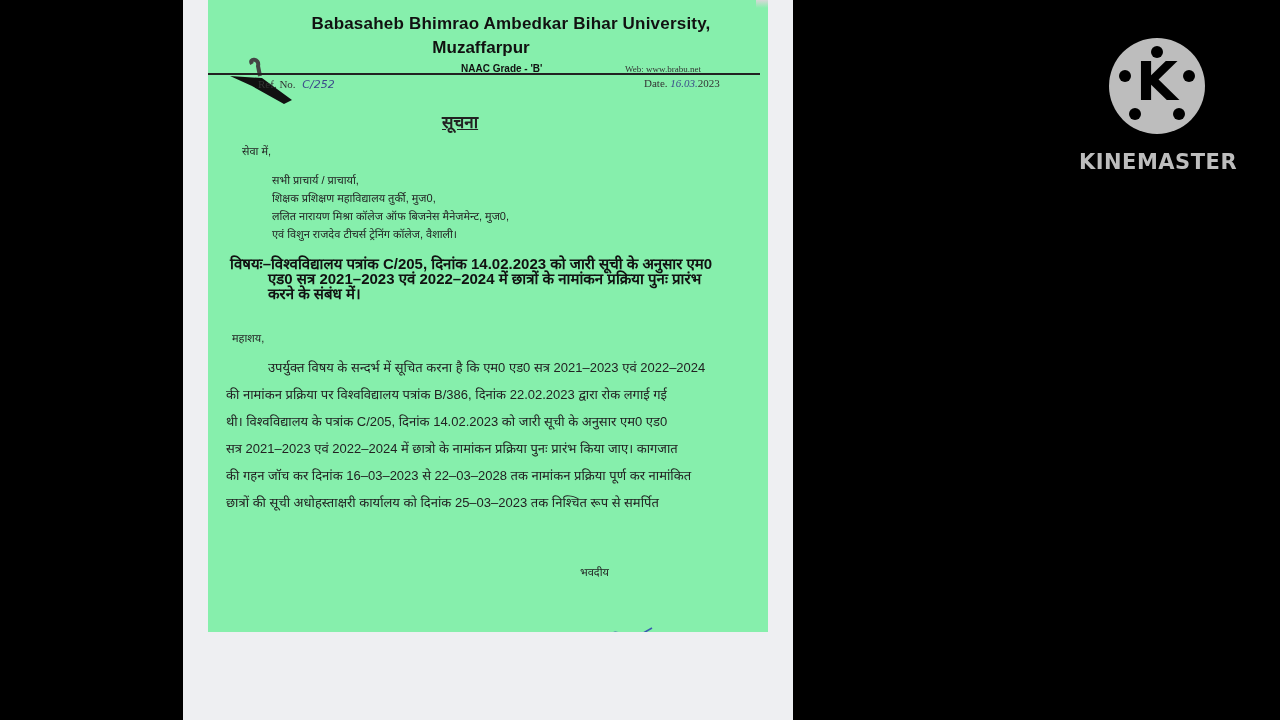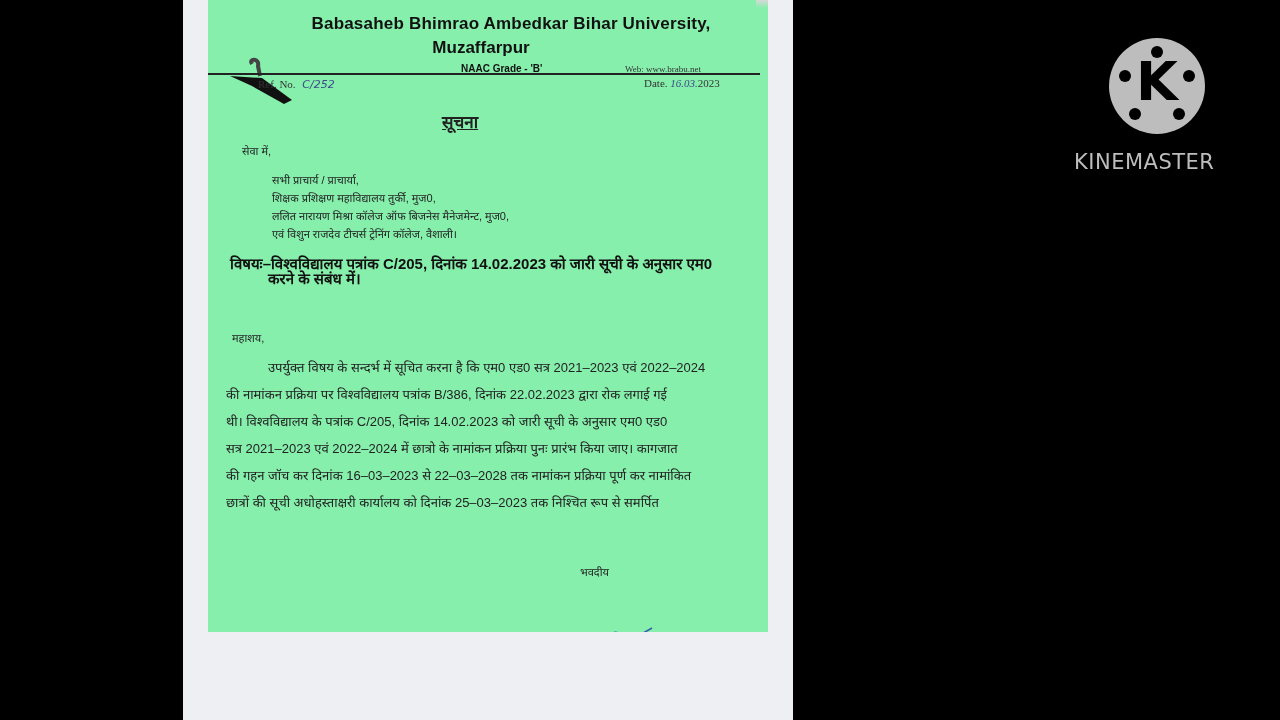--- a/index.html
+++ b/index.html
@@ -72,22 +72,22 @@
     .km-logo {
       position: absolute; left: 1109px; top: 38px; width: 96px; height: 96px; border-radius: 50%;
       background: #bdbdbd;
     }
     .km-dot { position: absolute; width: 12px; height: 12px; border-radius: 50%; background: #000; }
     .km-k {
       position: absolute; left: 0; top: 14px; width: 96px; text-align: center; font-size: 54px;
       font-weight: bold; color: #000; font-family: "DejaVu Sans", sans-serif; line-height: 60px;
     }
     .km-text {
-      position: absolute; left: 1074px; top: 150px; width: 168px; 
-      font-size: 21px; font-weight: normal; color: #bdbdbd; letter-spacing: 0.5px;
+      position: absolute; left: 1074px; top: 150px; width: 168px; text-align: center;
+      font-size: 21px; font-weight: bold; color: #bdbdbd; letter-spacing: 0.5px;
       font-family: "DejaVu Sans", sans-serif;
     }
   </style>
 </head>
 <body>
 
 <div class="panel"></div>
 
 <div class="doc">
   <div class="doc-shadow-top"></div>
@@ -115,20 +115,21 @@
   <div class="title">सूचना</div>
 
   <div class="txt" style="left:34px; top:143px;">सेवा में,</div>
   <div class="txt" style="left:64px; top:172px;">सभी प्राचार्य / प्राचार्या,</div>
   <div class="txt" style="left:64px; top:190px;">शिक्षक प्रशिक्षण महाविद्यालय तुर्की, मुज0,</div>
   <div class="txt" style="left:64px; top:208px;">ललित नारायण मिश्रा कॉलेज ऑफ बिजनेस मैनेजमेन्ट, मुज0,</div>
   <div class="txt" style="left:64px; top:226px;">एवं विशुन राजदेव टीचर्स ट्रेनिंग कॉलेज, वैशाली।</div>
 
   <div class="subject">
     <span>विषयः–विश्वविद्यालय पत्रांक C/205, दिनांक 14.02.2023 को जारी सूची के अनुसार एम0</span>
+    <span class="cont">एड0 सत्र 2021–2023 एवं 2022–2024 में छात्रों के नामांकन प्रक्रिया पुनः प्रारंभ</span>
     <span class="cont">करने के संबंध में।</span>
   </div>
 
   <div class="txt" style="left:24px; top:330px;">महाशय,</div>
 
   <div class="body-para">
     <span style="padding-left:42px;">उपर्युक्त विषय के सन्दर्भ में सूचित करना है कि एम0 एड0 सत्र 2021–2023 एवं 2022–2024</span>
     <span>की नामांकन प्रक्रिया पर विश्वविद्यालय पत्रांक B/386, दिनांक 22.02.2023 द्वारा रोक लगाई गई</span>
     <span>थी।  विश्वविद्यालय के पत्रांक C/205, दिनांक 14.02.2023 को जारी सूची के अनुसार एम0 एड0</span>
     <span>सत्र 2021–2023 एवं 2022–2024 में छात्रो के नामांकन प्रक्रिया पुनः प्रारंभ  किया जाए। कागजात</span>

